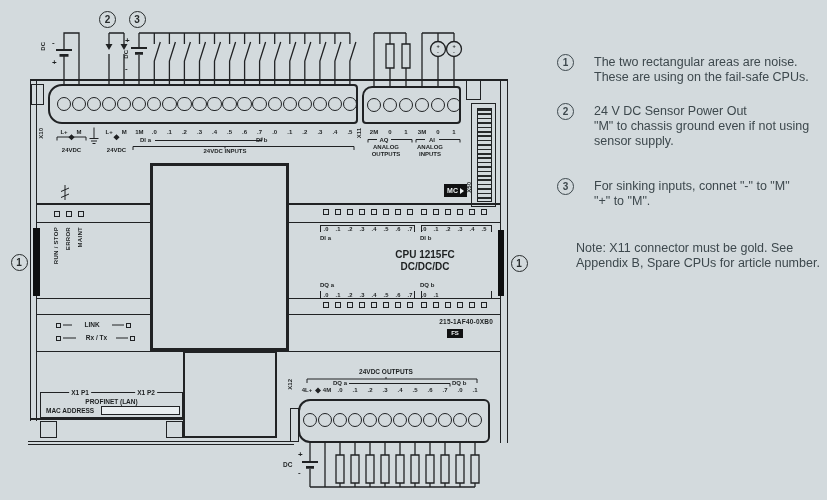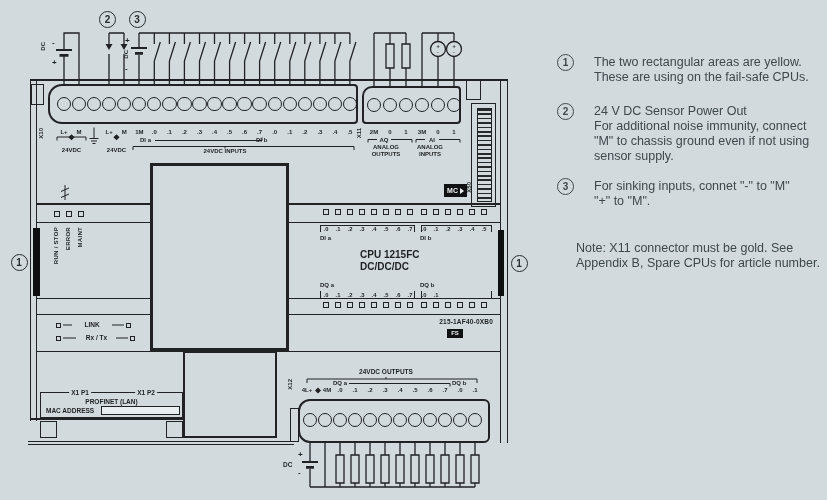--- a/index.html
+++ b/index.html
@@ -105,21 +105,21 @@
 
     <div class="c" style="left:319.5px;top:225px;width:95px;height:7px;border-top:1.2px solid #202224;border-left:1.2px solid #202224;border-right:1.2px solid #202224;"></div>
     <div class="c" style="left:420.5px;top:225px;width:71px;height:7px;border-top:1.2px solid #202224;border-left:1.2px solid #202224;border-right:1.2px solid #202224;"></div>
     <div class="c" style="left:319.5px;top:291px;width:95px;height:7.5px;border-bottom:1.2px solid #202224;border-left:1.2px solid #202224;border-right:1.2px solid #202224;"></div>
     <div class="c" style="left:420.5px;top:291px;width:71px;height:7.5px;border-bottom:1.2px solid #202224;border-left:1.2px solid #202224;border-right:1.2px solid #202224;"></div>
     <div class="c t" style="left:320px;top:234.5px;">DI a</div>
     <div class="c t" style="left:420px;top:234.5px;">DI b</div>
     <div class="c t" style="left:320px;top:282px;">DQ a</div>
     <div class="c t" style="left:420px;top:282px;">DQ b</div>
 
-    <div class="c" style="left:360px;top:249px;width:130px;text-align:left;font-weight:bold;font-size:10px;line-height:11.5px;">
+    <div class="c" style="left:360px;top:249px;width:130px;text-align:center;font-weight:bold;font-size:10px;line-height:11.5px;">
       <div>CPU 1215FC</div>
       <div>DC/DC/DC</div>
     </div>
     <div class="c t7" style="left:398px;top:317.5px;width:95px;text-align:right;letter-spacing:0.2px;">215-1AF40-0XB0</div>
     <div class="c badge" style="left:447px;top:328.5px;width:16px;height:9.5px;font-size:6px;font-weight:bold;">FS</div>
 
     <div class="c sq" style="left:56px;top:322.5px;"></div>
     <div class="c sq" style="left:126px;top:322.5px;"></div>
     <div class="c t7 cx" style="left:92px;top:320.8px;">LINK</div>
     <div class="c sq" style="left:56px;top:335.5px;"></div>
@@ -281,27 +281,26 @@
       <div class="c led" style="left: 457px; top: 301.5px;"></div>
       <div class="c led" style="left: 469px; top: 301.5px;"></div>
       <div class="c led" style="left: 481px; top: 301.5px;"></div>
       <div class="c t cx" style="left: 424px; top: 291.5px; font-size: 5.8px;">.0</div>
       <div class="c t cx" style="left: 436px; top: 291.5px; font-size: 5.8px;">.1</div>
     </div>
 
   <div id="notes">
     <div class="c ncirc" style="left:557px;top:54px;">1</div>
     <div class="c" style="left:594px;top:55px;">
-      <div class="note">The two rectangular areas are yellow.</div>
+      <div class="note">The two rectangular areas are noise.</div>
       <div class="note">These are using on the fail-safe CPUs.</div>
     </div>
     <div class="c ncirc" style="left:557px;top:103px;">2</div>
     <div class="c" style="left:594px;top:104px;">
       <div class="note">24 V DC Sensor Power Out</div>
-      <div class="note">For additional noise immunity, connect</div>
       <div class="note">"M" to chassis ground even if not using</div>
       <div class="note">sensor supply.</div>
     </div>
     <div class="c ncirc" style="left:557px;top:178px;">3</div>
     <div class="c" style="left:594px;top:179px;">
       <div class="note">For sinking inputs, connet "-" to "M"</div>
       <div class="note">"+" to "M".</div>
     </div>
     <div class="c" style="left:576px;top:241px;">
       <div class="note">Note: X11 connector must be gold. See</div>

